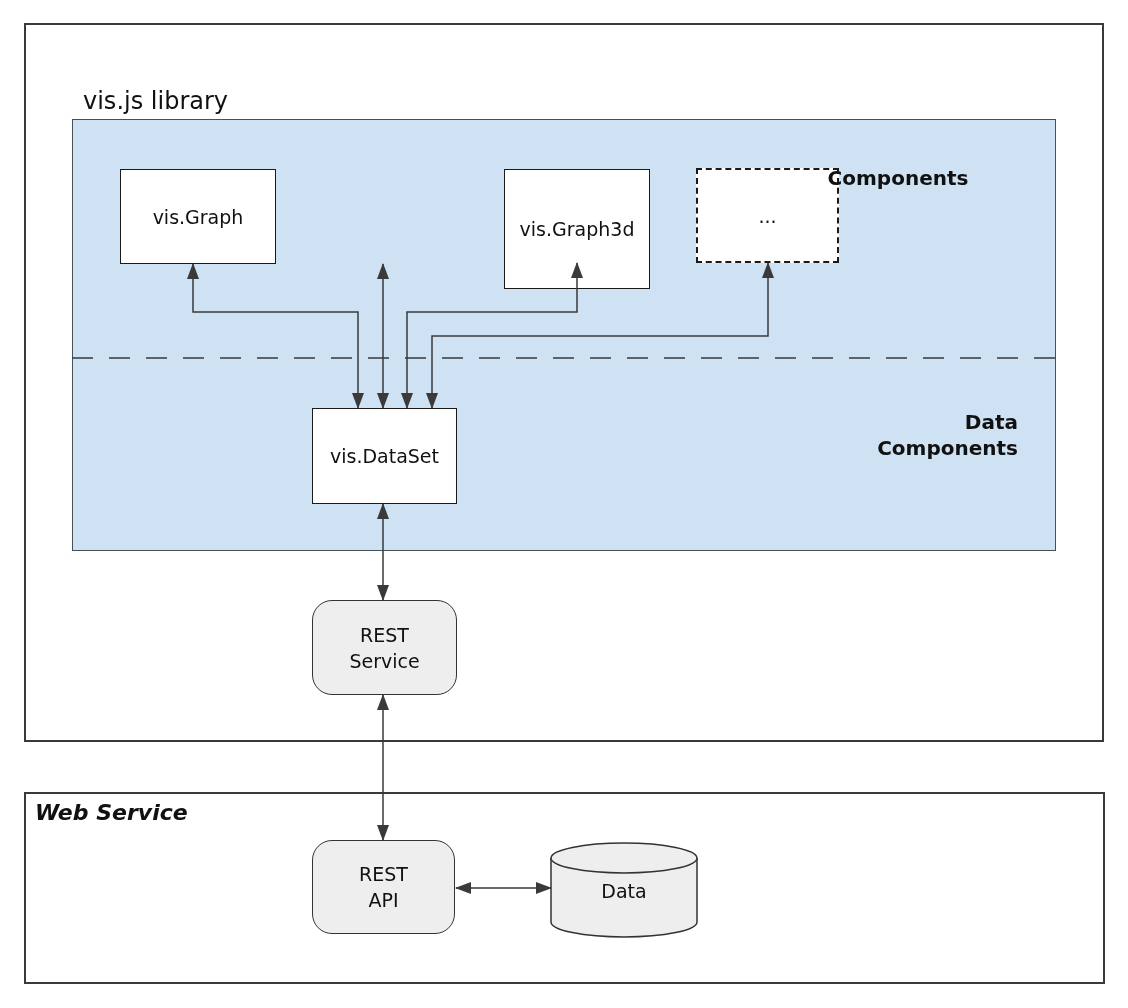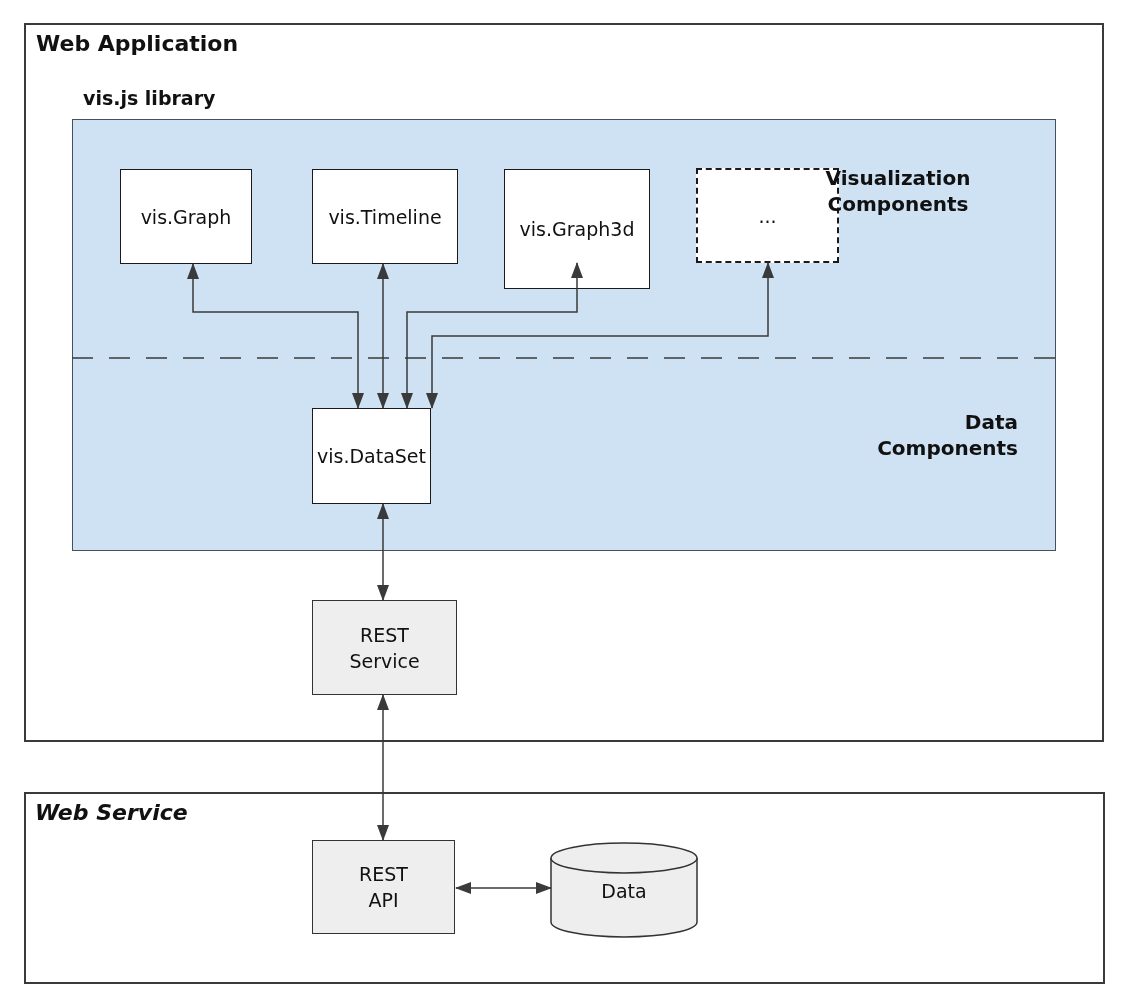--- a/index.html
+++ b/index.html
@@ -13,70 +13,65 @@
   html,body{margin:0;padding:0;background:#ffffff;}
   .canvas{
     position:relative;width:1128px;height:1008px;background:#ffffff;
     font-family:"DejaVu Sans","Liberation Sans",sans-serif;color:var(--text);
     overflow:hidden;
   }
   .abs{position:absolute;box-sizing:border-box;}
   .frame{border:2px solid var(--stroke);background:transparent;}
   .panel{background:var(--library-fill);border:1px solid #46505a;}
   .title{font-weight:bold;font-size:22px;white-space:nowrap;}
-  .subtitle{font-weight:bold;font-size:19px;white-space:nowrap;}
+  .subtitle{font-weight:normal;font-size:24px;white-space:nowrap;}
   .node{
     background:var(--node-fill);border:1.5px solid var(--node-border);
     display:flex;flex-direction:column;align-items:center;justify-content:center;
     font-size:19px;line-height:26px;text-align:center;
   }
-  .node.gray{background:var(--service-fill);border-color:#333;}
+  .node.gray{background:var(--service-fill);border-color:#333;border-radius:20px;}
   .node.dashed{border:2px dashed var(--node-border);}
   .zone-label{font-weight:bold;font-size:20px;line-height:26px;}
   .zone-label.center{text-align:center;}
   .zone-label.right{text-align:right;}
   svg.overlay{position:absolute;left:0;top:0;pointer-events:none;}
   .connector{stroke:var(--stroke);stroke-width:1.5;fill:none;}
   .dash-sep{stroke:var(--stroke);stroke-width:1.5;stroke-dasharray:21 16;fill:none;}
   .cyl-fill{fill:var(--service-fill);stroke:none;}
   .cyl-stroke{fill:none;stroke:#333;stroke-width:1.5;}
   .cyl-top{fill:var(--service-fill);stroke:#333;stroke-width:1.5;}
   marker path{fill:var(--stroke);}
   .cyl-label{display:flex;align-items:center;justify-content:center;font-size:19px;}
 </style>
 </head>
 <body>
 
 <div class="canvas">
 
   <div class="abs frame" style="left:24px;top:23px;width:1080px;height:719px;"></div>
-  <div class="abs title" style="left:36px;top:31px;">Web Application</div>
 
   <div class="abs subtitle" style="left:83px;top:87px;">vis.js library</div>
   <div class="abs panel" style="left:72px;top:119px;width:984px;height:432px;"></div>
 
-  <div class="abs node" style="left:120px;top:169px;width:132px;height:95px;">
+  <div class="abs node" style="left:120px;top:169px;width:156px;height:95px;">
     <span>vis.Graph</span>
-  </div>
-  <div class="abs node" style="left:312px;top:169px;width:146px;height:95px;">
-    <span>vis.Timeline</span>
   </div>
   <div class="abs node" style="left:504px;top:169px;width:146px;height:120px;">
     <span>vis.Graph3d</span>
   </div>
   <div class="abs node dashed" style="left:696px;top:168px;width:143px;height:95px;">
     <span>...</span>
   </div>
 
   <div class="abs zone-label center" style="left:778px;top:165px;width:240px;">
-    <span style="display:block;">Visualization</span>
     <span style="display:block;">Components</span>
   </div>
 
-  <div class="abs node" style="left:312px;top:408px;width:119px;height:96px;">
+  <div class="abs node" style="left:312px;top:408px;width:145px;height:96px;">
     <span>vis.DataSet</span>
   </div>
 
   <div class="abs zone-label right" style="left:758px;top:409px;width:260px;">
     <span style="display:block;">Data</span>
     <span style="display:block;">Components</span>
   </div>
 
   <div class="abs node gray" style="left:312px;top:600px;width:145px;height:95px;">
     <span>REST</span>

